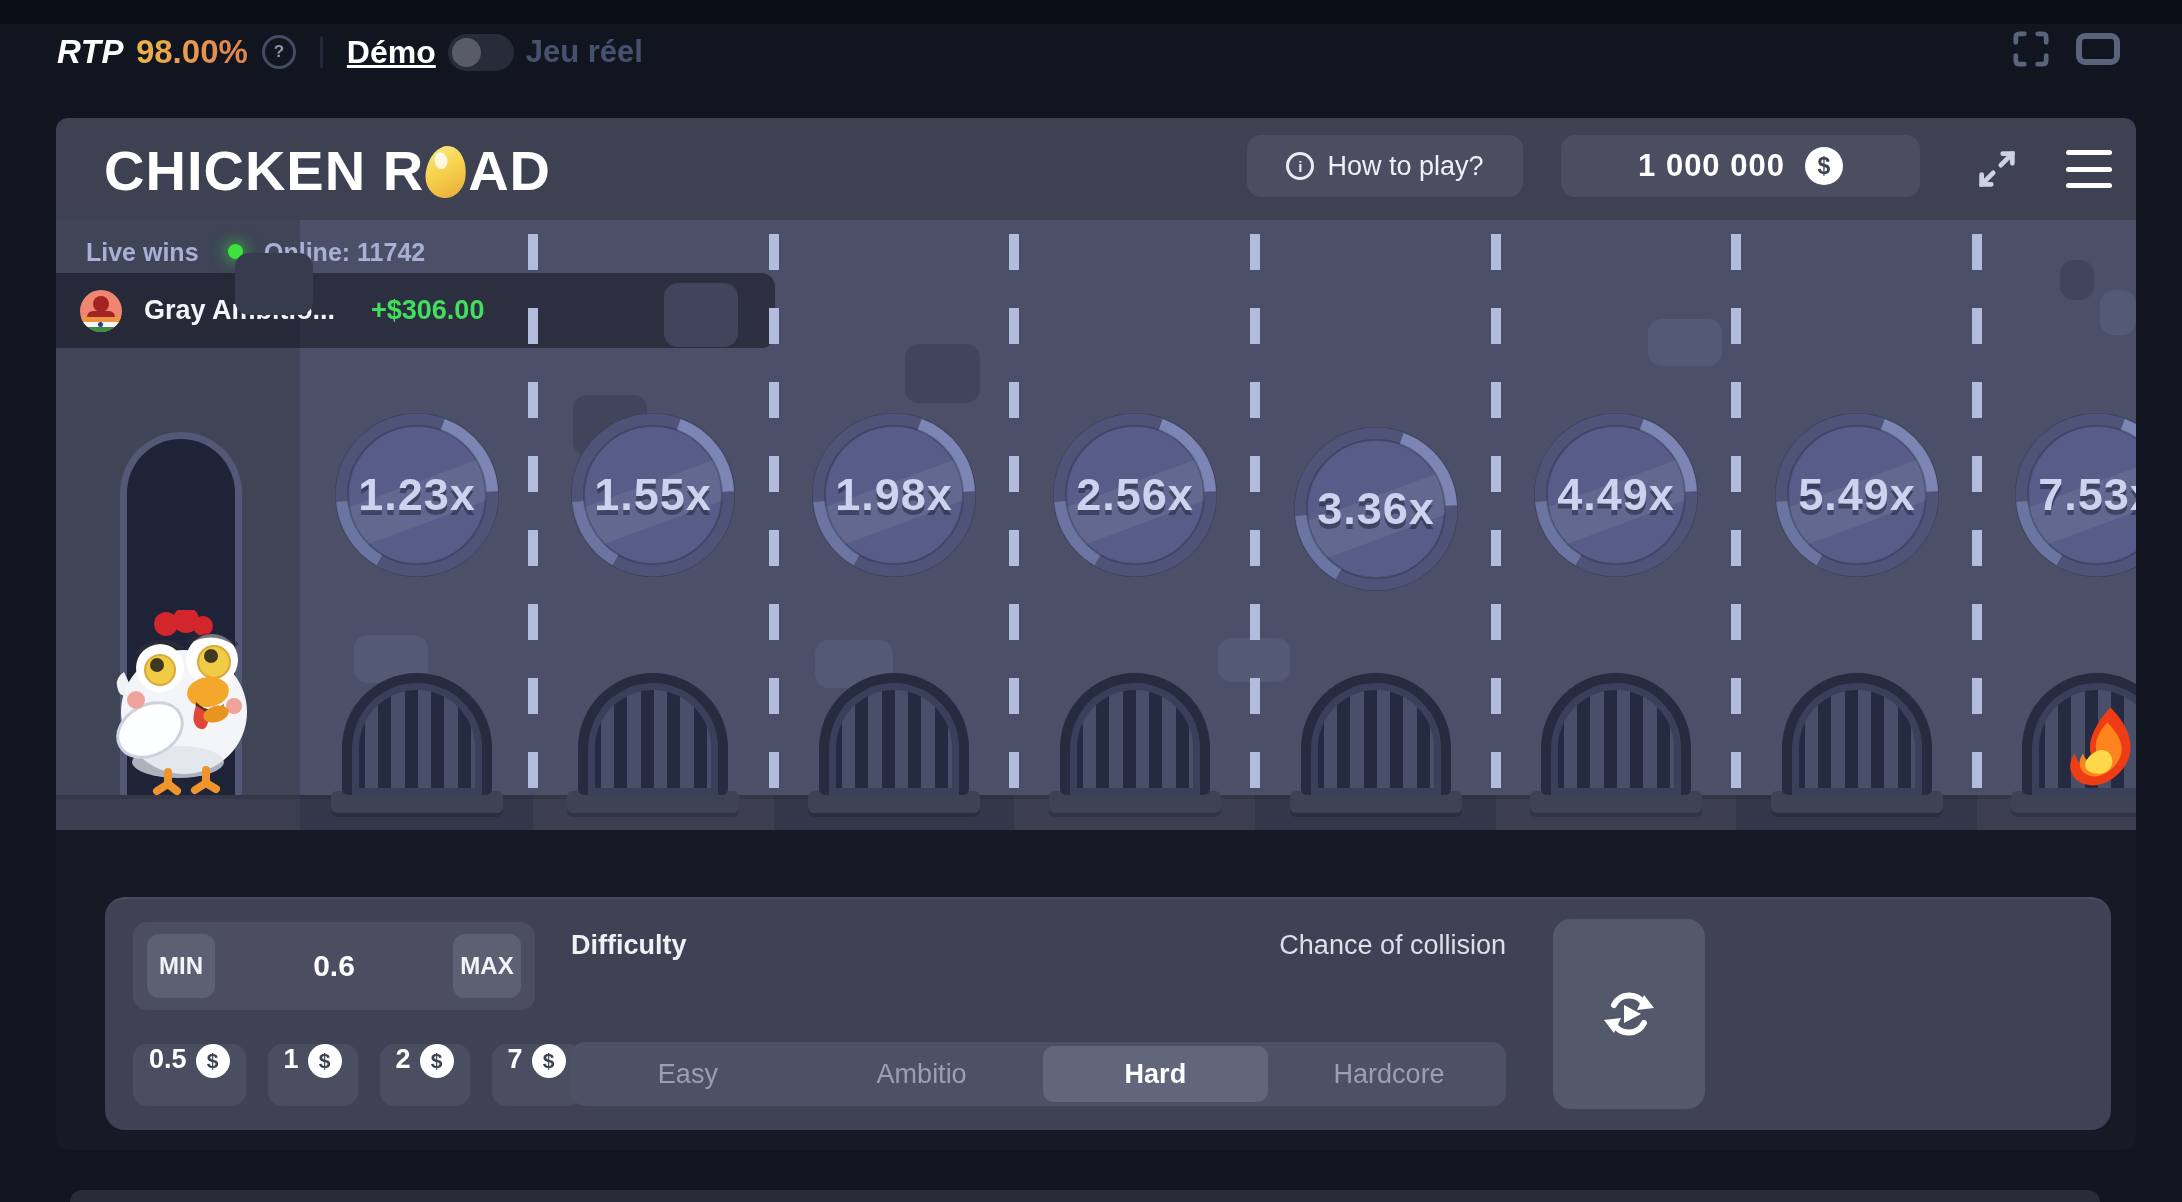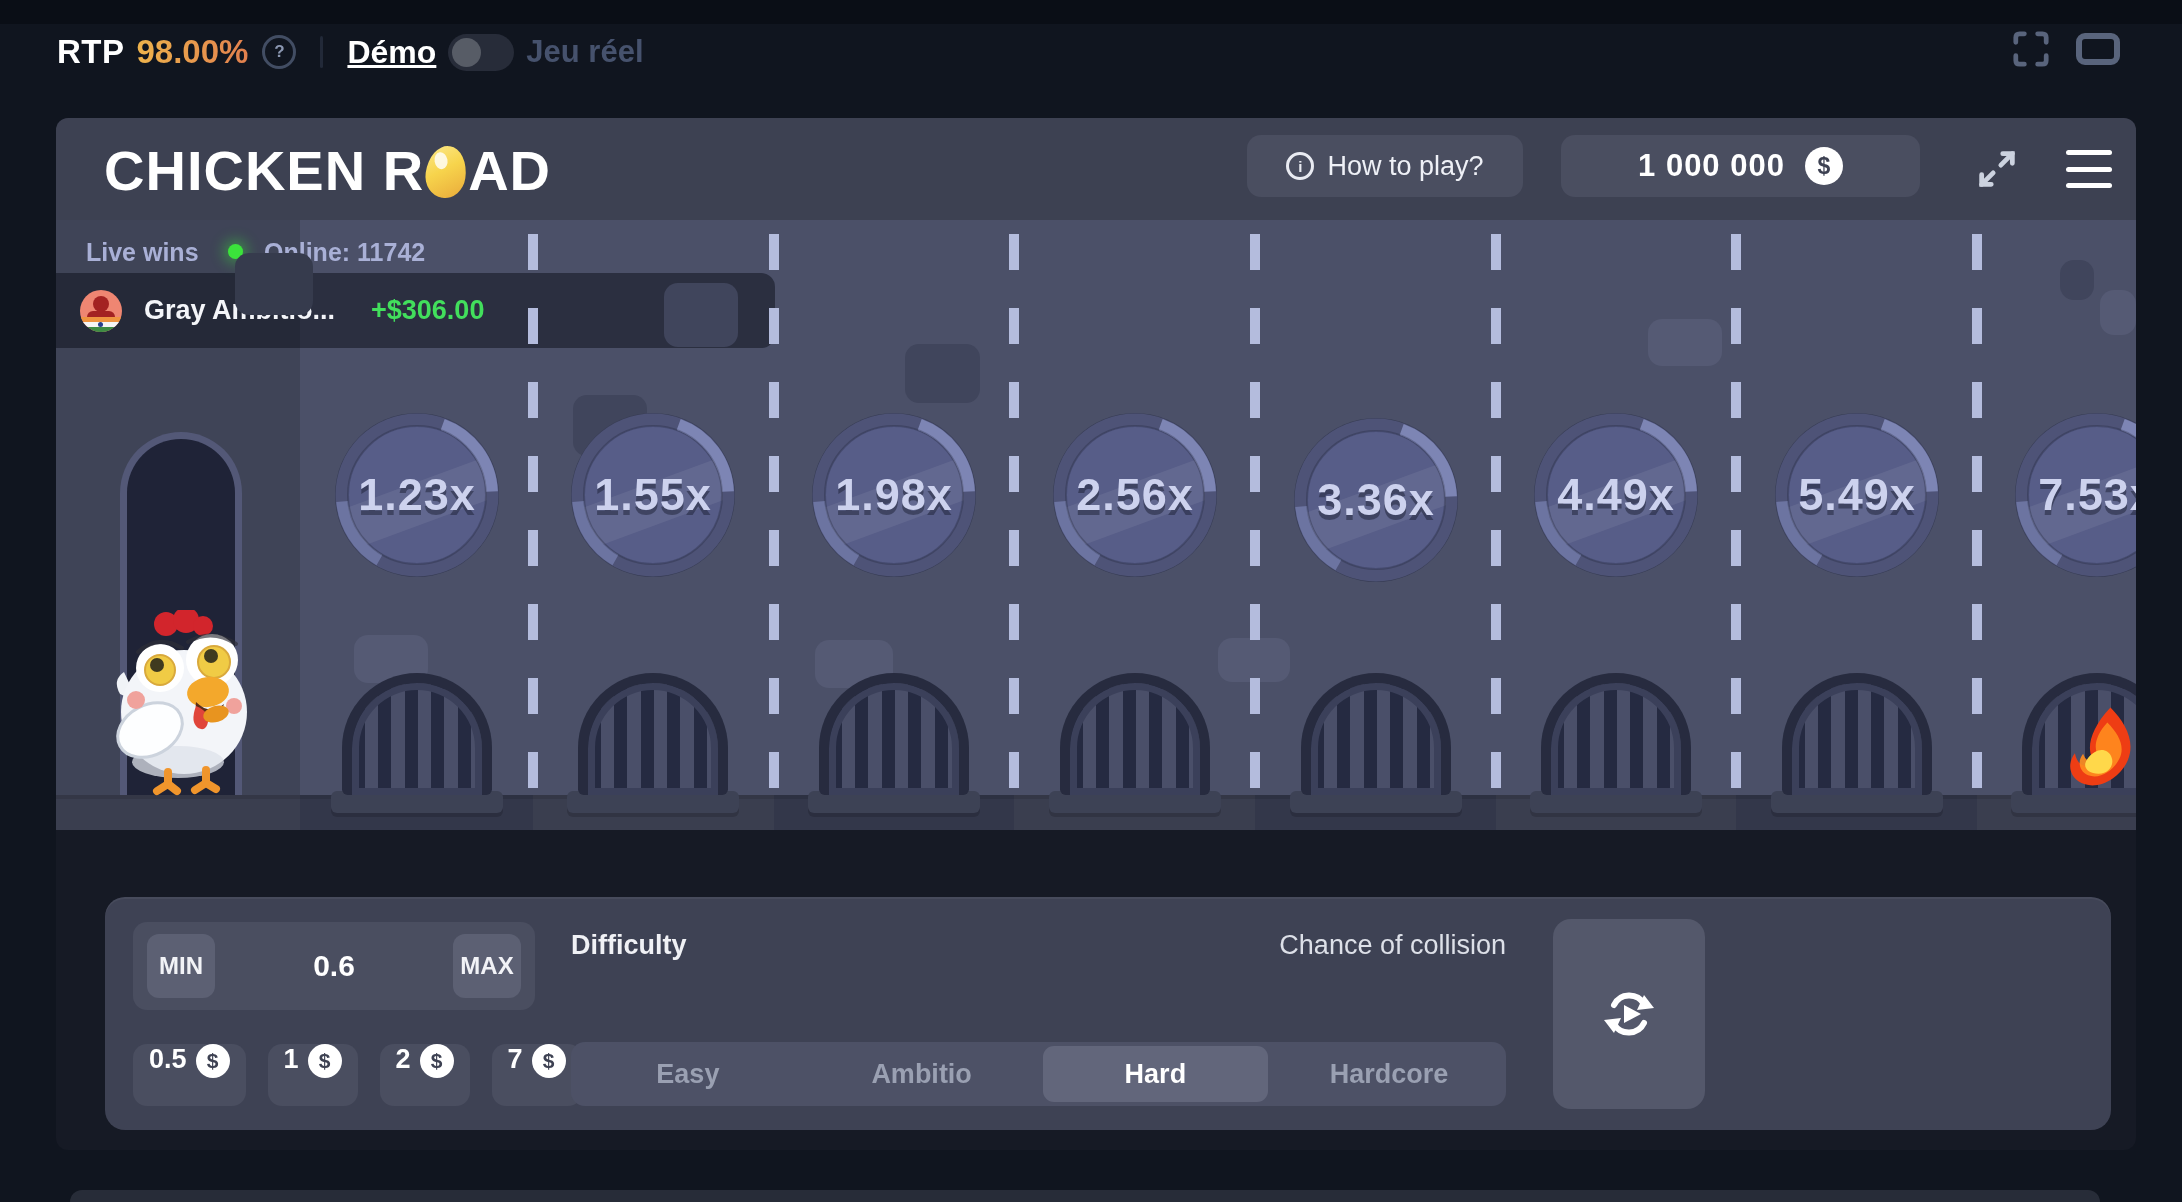--- a/index.html
+++ b/index.html
@@ -1,21 +1,21 @@
 <!DOCTYPE html>
 <html><head>
 <meta charset="utf-8">
 <style>
   html,body{margin:0;padding:0;background:#0d1119;}
   body{width:2182px;height:1202px;position:relative;overflow:hidden;
        font-family:"Liberation Sans",sans-serif;
        background:linear-gradient(#0a0e16 0,#0a0e16 24px,#10151f 24px);}
   
   .topbar{position:absolute;left:57px;top:30px;display:flex;align-items:center;height:44px;}
-  .rtp-label{font-size:33px;font-weight:800;color:#fff;letter-spacing:.5px;}
+  .rtp-label{font-size:33px;font-weight:800;color:#fff;letter-spacing:.5px;font-style:italic;}
   .rtp-value{font-size:33px;font-weight:800;margin-left:12px;
      background:linear-gradient(90deg,var(--rtp-from),var(--rtp-to));
      -webkit-background-clip:text;background-clip:text;color:transparent;}
   .help-circle{width:28px;height:28px;border:3px solid #424d63;border-radius:50%;
      color:#8b97b1;font-size:17px;font-weight:700;display:flex;align-items:center;justify-content:center;margin-left:14px;}
   .tb-divider{width:3px;height:32px;background:#222938;margin:0 24px;border-radius:2px;}
   .demo-label{font-size:32px;font-weight:800;color:#fff;text-decoration:underline;}
   .toggle{width:66px;height:37px;background:#272c39;border-radius:19px;margin:0 12px;position:relative;}
   .toggle-knob{position:absolute;left:4px;top:4px;width:29px;height:29px;border-radius:50%;background:#575c66;}
   .real-label{font-size:31px;font-weight:800;color:#46526d;}
@@ -98,21 +98,21 @@
   .min-btn{left:14px;} .max-btn{right:14px;}
   .bet-value{position:absolute;left:0;top:0;width:100%;height:100%;display:flex;align-items:center;justify-content:center;
      font-size:30px;font-weight:800;color:#fff;}
   .quick-row{position:absolute;left:28px;top:147px;display:flex;gap:22px;}
   .quick-btn{height:62px;background:#4a4e60;border-radius:14px;display:flex;justify-content:center;
      gap:9px;font-size:27px;font-weight:800;color:#fff;padding:0 16px;}
   .difficulty-label{position:absolute;left:466px;top:33px;font-size:27px;font-weight:700;color:#f0f1f5;}
   .collision-label{position:absolute;right:605px;top:33px;font-size:27px;font-weight:400;color:#dde0e8;}
   .tabsbar{position:absolute;left:466px;top:145px;width:935px;height:64px;background:#4d5166;border-radius:14px;display:flex;}
   .tab{flex:1;margin:4px;display:flex;align-items:center;justify-content:center;border-radius:11px;
-     font-size:27px;font-weight:700;color:#9aa0b2;}
+     font-size:27px;font-weight:400;color:#9aa0b2;}
   .tab.active{background:#62667b;color:#fff;font-weight:800;}
   .swap-btn{position:absolute;left:1448px;top:22px;width:152px;height:190px;background:#54586b;border-radius:18px;
      display:flex;align-items:center;justify-content:center;}
   .play-btn{position:absolute;left:1626px;top:22px;width:352px;height:190px;background:var(--play-green);border-radius:18px;
      display:flex;align-items:center;justify-content:center;font-size:47px;font-weight:800;color:#fff;
      box-shadow:0 0 26px rgba(90,188,85,.22);}
   
   .footer-sliver{position:absolute;left:70px;top:1190px;width:2030px;height:12px;background:#272c38;border-radius:16px 16px 0 0;}
 </style>
 </head>
@@ -296,21 +296,21 @@
     <circle cx="84" cy="84" r="69" fill="#575d88"></circle>
     <g clip-path="url(#dc3)">
             <path d="M0,102 L168,40 L168,84 L0,146 Z" fill="rgba(255,255,255,0.07)"></path>
           </g>
     <circle cx="84" cy="84" r="69" fill="none" stroke="rgba(20,23,40,0.25)" stroke-width="2"></circle>
   </svg><span class="disc-label">2.56x</span></div>
       <div class="grate-plinth" style="left: 1234px;"></div>
       <div class="grate-arch" style="left: 1245px; top: 453px;">
         <div class="grate-inner"></div>
       </div>
-      <div class="disc" style="left: 1236px; top: 196px;"><svg width="168" height="168" viewBox="0 0 168 168">
+      <div class="disc" style="left: 1236px; top: 205px;"><svg width="168" height="168" viewBox="0 0 168 168">
     <defs>
             <clipPath id="dc4">
               <circle cx="84" cy="84" r="70"></circle>
             </clipPath>
           </defs>
     <circle cx="84" cy="84" r="82" fill="#383d55"></circle>
     <circle cx="84" cy="84" r="75" fill="none" stroke="#4e5377" stroke-width="13"></circle>
     <circle cx="84" cy="84" r="75" fill="none" stroke="#7d85b4" stroke-width="12" stroke-dasharray="88 384" transform="rotate(-70 84 84)"></circle>
     <circle cx="84" cy="84" r="75" fill="none" stroke="#6c74a1" stroke-width="12" stroke-dasharray="72 400" transform="rotate(120 84 84)"></circle>
     <circle cx="84" cy="84" r="69" fill="#575d88"></circle>

